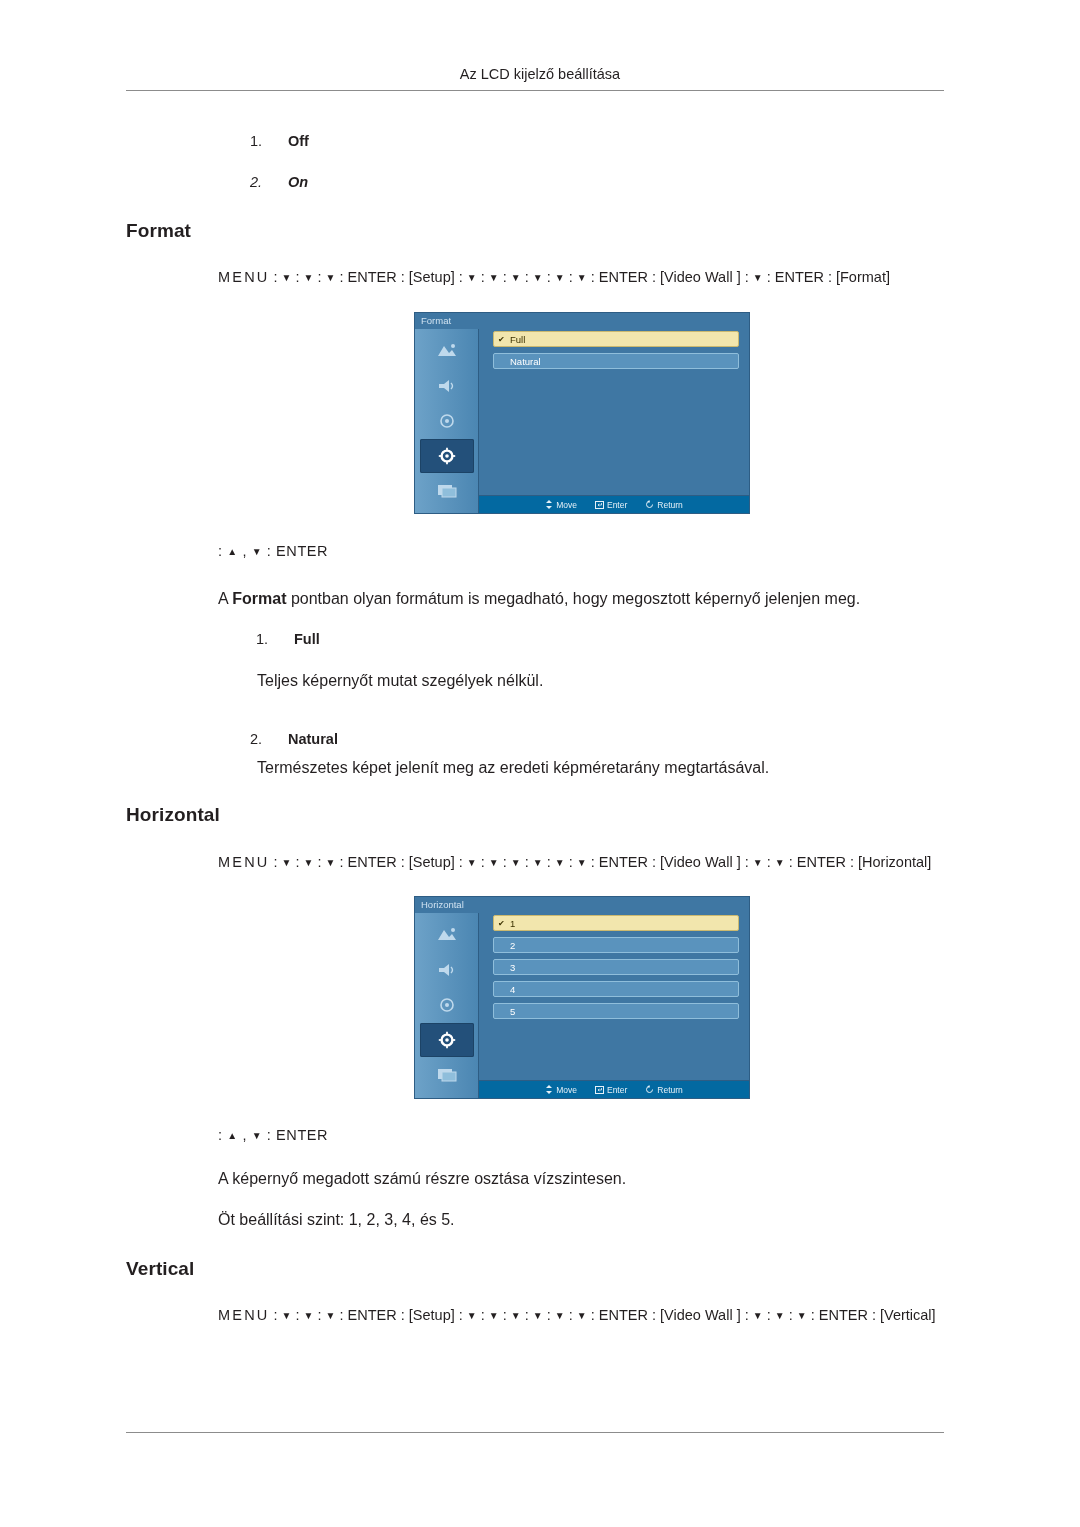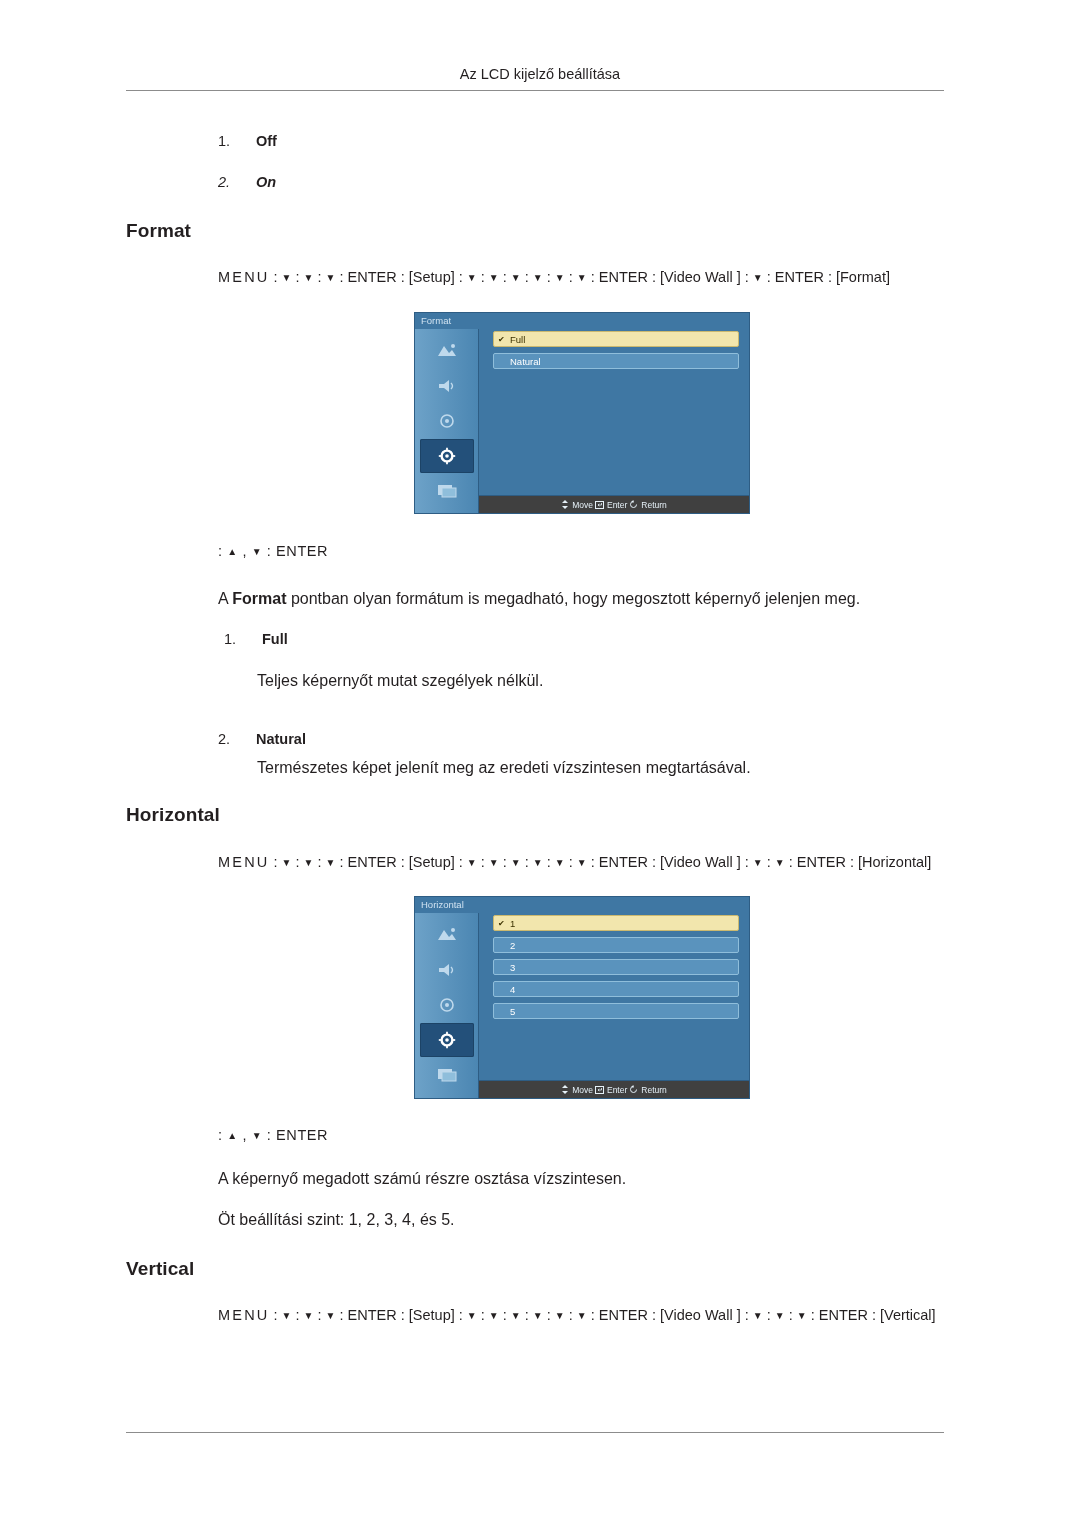--- a/index.html
+++ b/index.html
@@ -42,20 +42,21 @@
     top: 1432px;
     left: 126px;
     width: 818px;
     height: 1px;
     background: #8c8c8c;
   }
   .numbered {
     position: absolute;
     font-size: 14.5px;
     color: #231f20;
+    margin-left: 32px;
   }
   .num-idx {
     display: inline-block;
     width: 38px;
   }
   .bold-label {
     font-weight: bold;
   }
   h2.section {
     position: absolute;
@@ -166,26 +167,26 @@
     border: 1px solid #cbb96f;
     color: #3b3100;
   }
   .osd-row.active .tick { color: #3b3100; }
   .osd-footer {
     position: absolute;
     left: 64px;
     right: 0;
     bottom: 0;
     height: 17px;
-    background: #404040;
+    background: #0369a1;
     border-top: 1px solid #2e5d84;
     display: flex;
     align-items: center;
     justify-content: center;
-    gap: 2px;
+    gap: 18px;
     font-size: 8.5px;
     color: #e6f1f8;
     text-align: right;
   }
   .osd-footer span.g { display: inline-flex; align-items: center; gap: 3px; }
   .osd-footer svg { display: block; }
 </style>
 </head>
 <body>
 
@@ -293,21 +294,21 @@
   </div>
 
   <div class="numbered" style="top:631px; left:224px;">
     <span class="num-idx">1.</span><span class="bold-label">Full</span>
   </div>
   <div class="para" style="top:672px; left:257px;">Teljes képernyőt mutat szegélyek nélkül.</div>
 
   <div class="numbered" style="top:731px; left:218px;">
     <span class="num-idx">2.</span><span class="bold-label">Natural</span>
   </div>
-  <div class="para" style="top:759px; left:257px;">Természetes képet jelenít meg az eredeti vízszintesen megtartásával.</div>
+  <div class="para" style="top:759px; left:257px;">Természetes képet jelenít meg az eredeti képméretarány megtartásával.</div>
 
   <h2 class="section" style="top:804px;">Horizontal</h2>
 
   <div class="path" style="top:850px;">
     <span class="sp">MENU</span> : <span class="arrow">▼</span> : <span class="arrow">▼</span> : <span class="arrow">▼</span> : ENTER : [Setup] : <span class="arrow">▼</span> : <span class="arrow">▼</span> : <span class="arrow">▼</span> : <span class="arrow">▼</span> : <span class="arrow">▼</span> : <span class="arrow">▼</span> : ENTER : [Video Wall ] : <span class="arrow">▼</span> : <span class="arrow">▼</span> : ENTER : [Horizontal]
   </div>
 
   <div class="osd" style="top:896px; left:414px; height:203px;">
     <div class="osd-title">Horizontal</div>
     <div class="osd-body">

